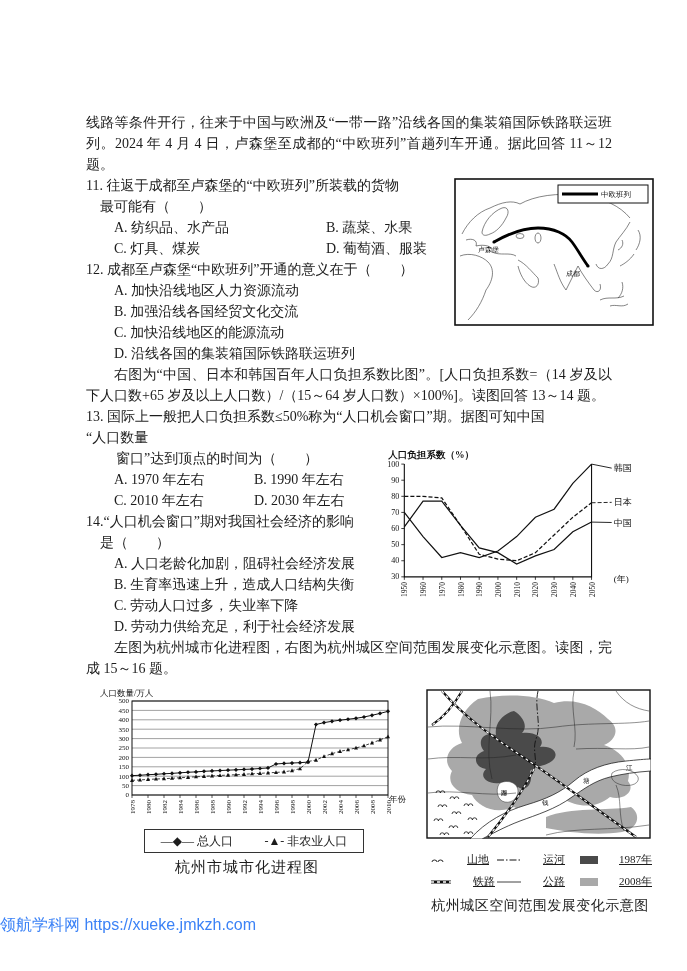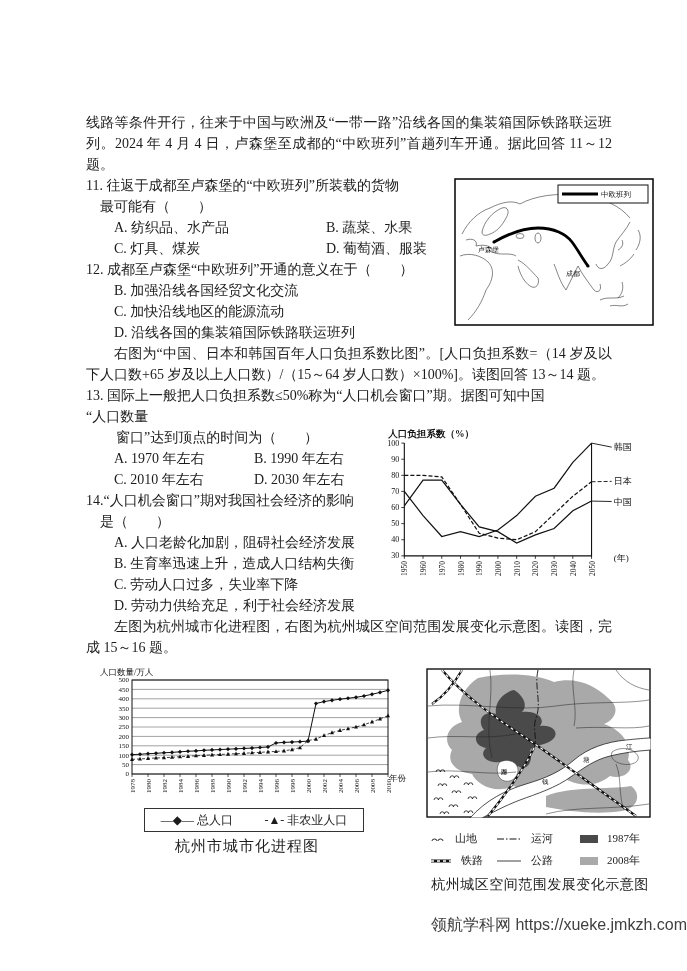--- a/index.html
+++ b/index.html
@@ -24,25 +24,25 @@
   .chart-block{width:322px;}
   .map-block{width:228px;padding-top:2px;}
   .hz-legend{
     border:1px solid #333;width:218px;margin:2px 0 0 58px;display:flex;
     justify-content:space-around;align-items:center;height:22px;font-size:12px;
   }
   .hz-legend .lg-item{display:flex;align-items:center;gap:3px;}
   .chart-caption{ text-align:center;font-size:15px;margin-top:4px;letter-spacing:1px;}
   .map-legend{display:grid;grid-template-columns:66px 84px 74px;row-gap:1px;
     font-size:11px;margin:4px 0 0 4px;align-items:center;}
-  .map-legend .lg-item{display:flex;align-items:center;gap:9px;}
+  .map-legend .lg-item{display:flex;align-items:center;gap:21px;text-decoration:underline;}
   .map-caption{text-align:center;font-size:14px;margin-top:3px;letter-spacing:.5px;}
   .footer{
-    position:absolute;left:0;bottom:36px;width:100%;text-align:right;
-    color:#404040;font-size:16px;font-family:"Liberation Sans","DejaVu Sans",sans-serif;
+    position:absolute;left:0;bottom:36px;width:100%;text-align:left;
+    color:#3b82f6;font-size:16px;font-family:"Liberation Sans","DejaVu Sans",sans-serif;
   }
   svg text{font-family:"Liberation Serif","DejaVu Serif",serif;fill:#111;}
   .mt4{margin-top:0;}
 </style>
 </head>
 <body>
 
 <div class="page">
 
   <p class="para">线路等条件开行，往来于中国与欧洲及“一带一路”沿线各国的集装箱国际铁路联运班列。2024 年 4 月 4 日，卢森堡至成都的“中欧班列”首趟列车开通。据此回答 11～12 题。</p>
@@ -87,20 +87,21 @@
         <span>A. 纺织品、水产品</span>
         <span>B. 蔬菜、水果</span>
         <span>C. 灯具、煤炭</span>
         <span>D. 葡萄酒、服装</span>
       </div>
     </div>
 
     <div>
       <div>12. 成都至卢森堡“中欧班列”开通的意义在于（　　）</div>
       <div class="opt-lines">
+        <div>A. 加快沿线地区人力资源流动</div>
         <div>B. 加强沿线各国经贸文化交流</div>
         <div>C. 加快沿线地区的能源流动</div>
         <div>D. 沿线各国的集装箱国际铁路联运班列</div>
       </div>
     </div>
   </section>
 
   <p class="para indent clear mt4">右图为“中国、日本和韩国百年人口负担系数比图”。[人口负担系数=（14 岁及以下人口数+65 岁及以上人口数）/（15～64 岁人口数）×100%]。读图回答 13～14 题。</p>
 
   <div>13. 国际上一般把人口负担系数≤50%称为“人口机会窗口”期。据图可知中国</div>

